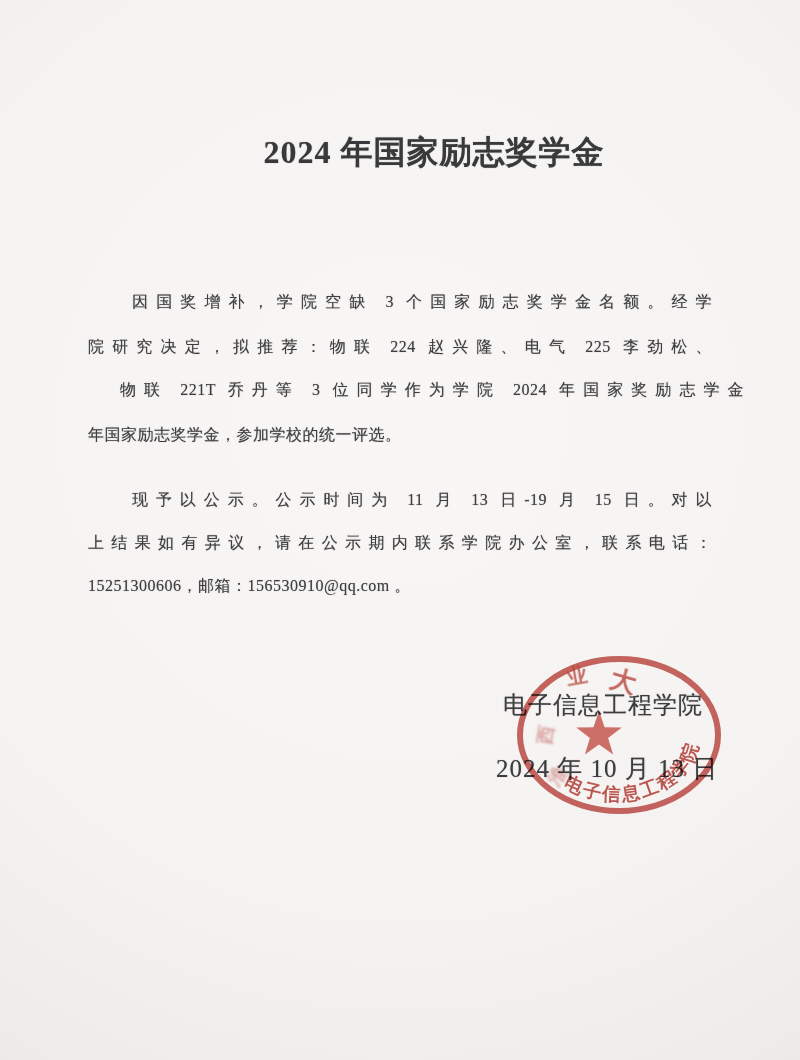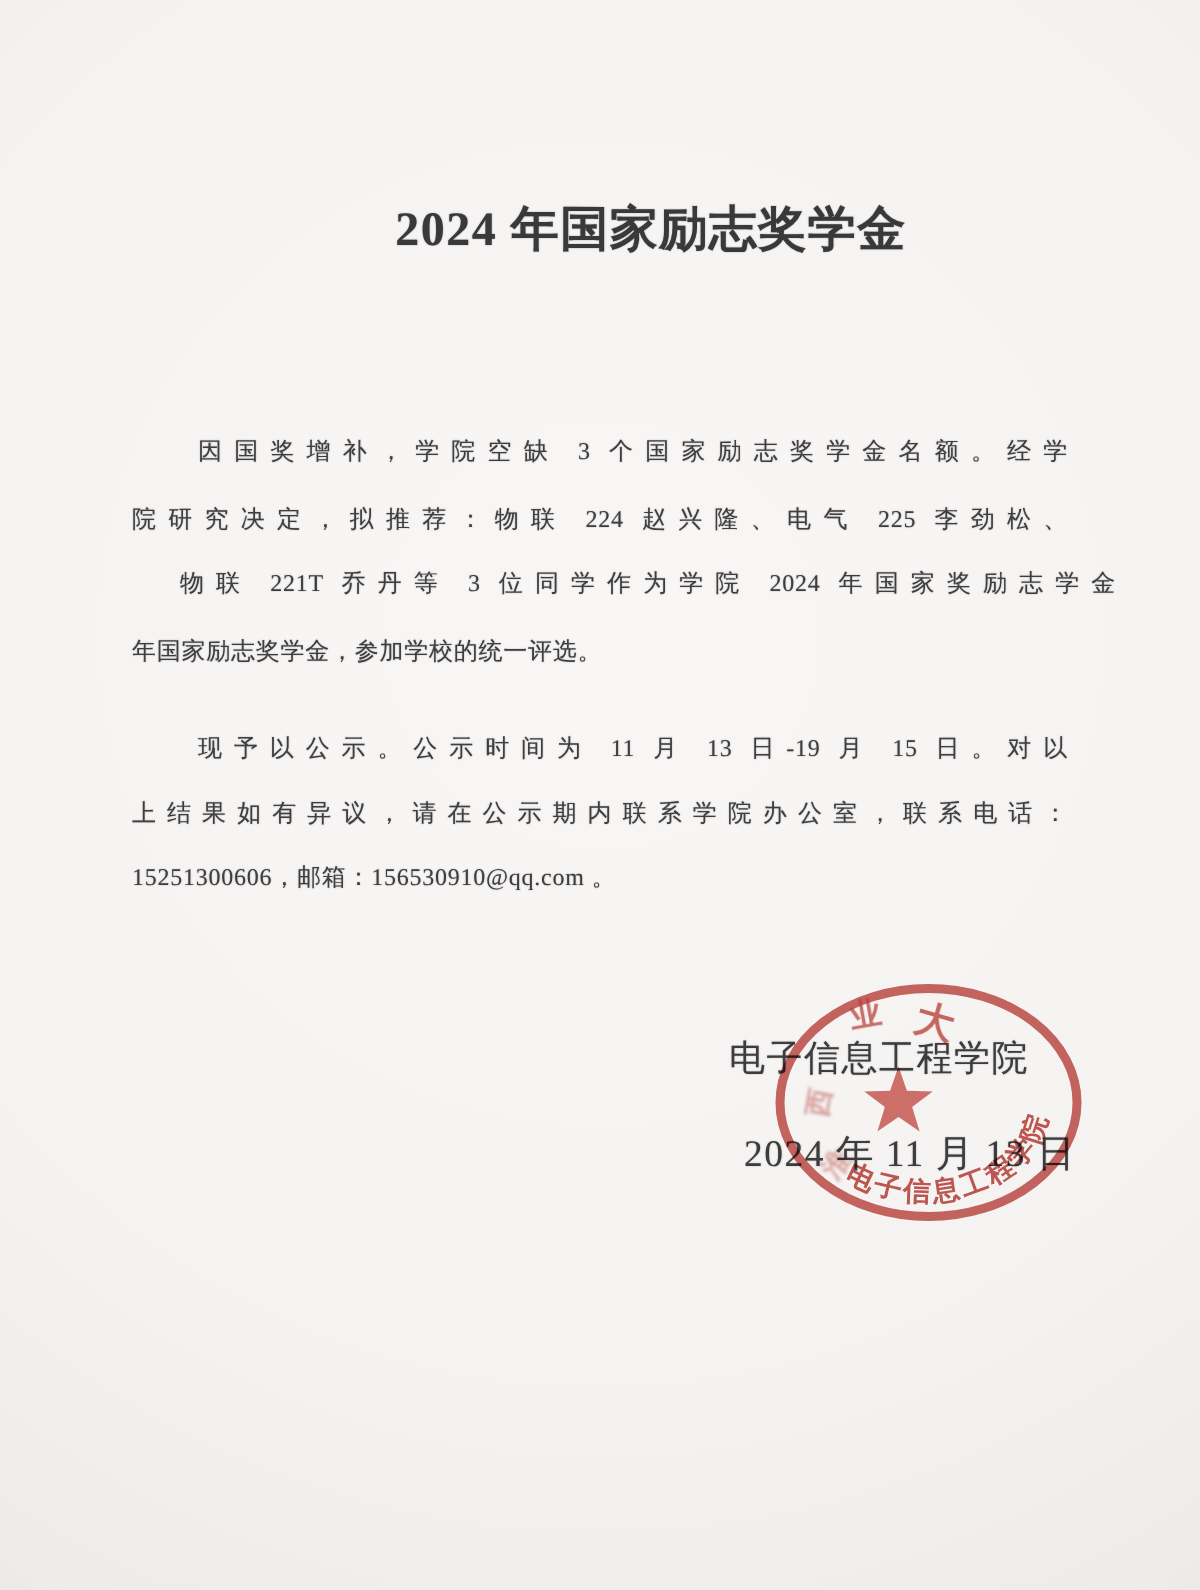--- a/index.html
+++ b/index.html
@@ -55,22 +55,22 @@
 
   <div class="line just" style="top:287px;left:132px;width:580px;">因国奖增补，学院空缺 3 个国家励志奖学金名额。经学</div>
   <div class="line just" style="top:332px;left:88px;width:624px;">院研究决定，拟推荐：物联 224 赵兴隆、电气 225 李劲松、</div>
   <div class="line just" style="top:375px;left:88px;width:624px;margin-left:32px;">物联 221T 乔丹等 3 位同学作为学院 2024 年国家奖励志学金</div>
   <div class="line" style="top:420px;left:88px;">年国家励志奖学金，参加学校的统一评选。</div>
 
   <div class="line just" style="top:485px;left:132px;width:580px;">现予以公示。公示时间为 11 月 13 日-19 月 15 日。对以</div>
   <div class="line just" style="top:528px;left:88px;width:624px;">上结果如有异议，请在公示期内联系学院办公室，联系电话：</div>
   <div class="line" style="top:571px;left:88px;">15251300606，邮箱：156530910@qq.com 。</div>
 
-  <div class="sig" style="left:486px;top:689px;text-align:right;">电子信息工程学院</div>
-  <div class="sig" style="left:496px;top:752px;font-size:25px;">2024 年 11 月 13 日</div>
+  <div class="sig" style="left:503px;top:689px;text-align:right;">电子信息工程学院</div>
+  <div class="sig" style="left:496px;top:752px;font-size:25px;">2024 年 10 月 13 日</div>
 
   <svg class="stamp" viewBox="500 645 245 185">
     <defs>
       <filter id="softink">
           <feGaussianBlur stdDeviation="0.5"></feGaussianBlur>
         </filter>
       <filter id="smudge">
           <feGaussianBlur stdDeviation="1.2"></feGaussianBlur>
         </filter>
       <path id="sealArc" d="M 560 784 A 82 61 0 0 0 698 737" fill="none"></path>

